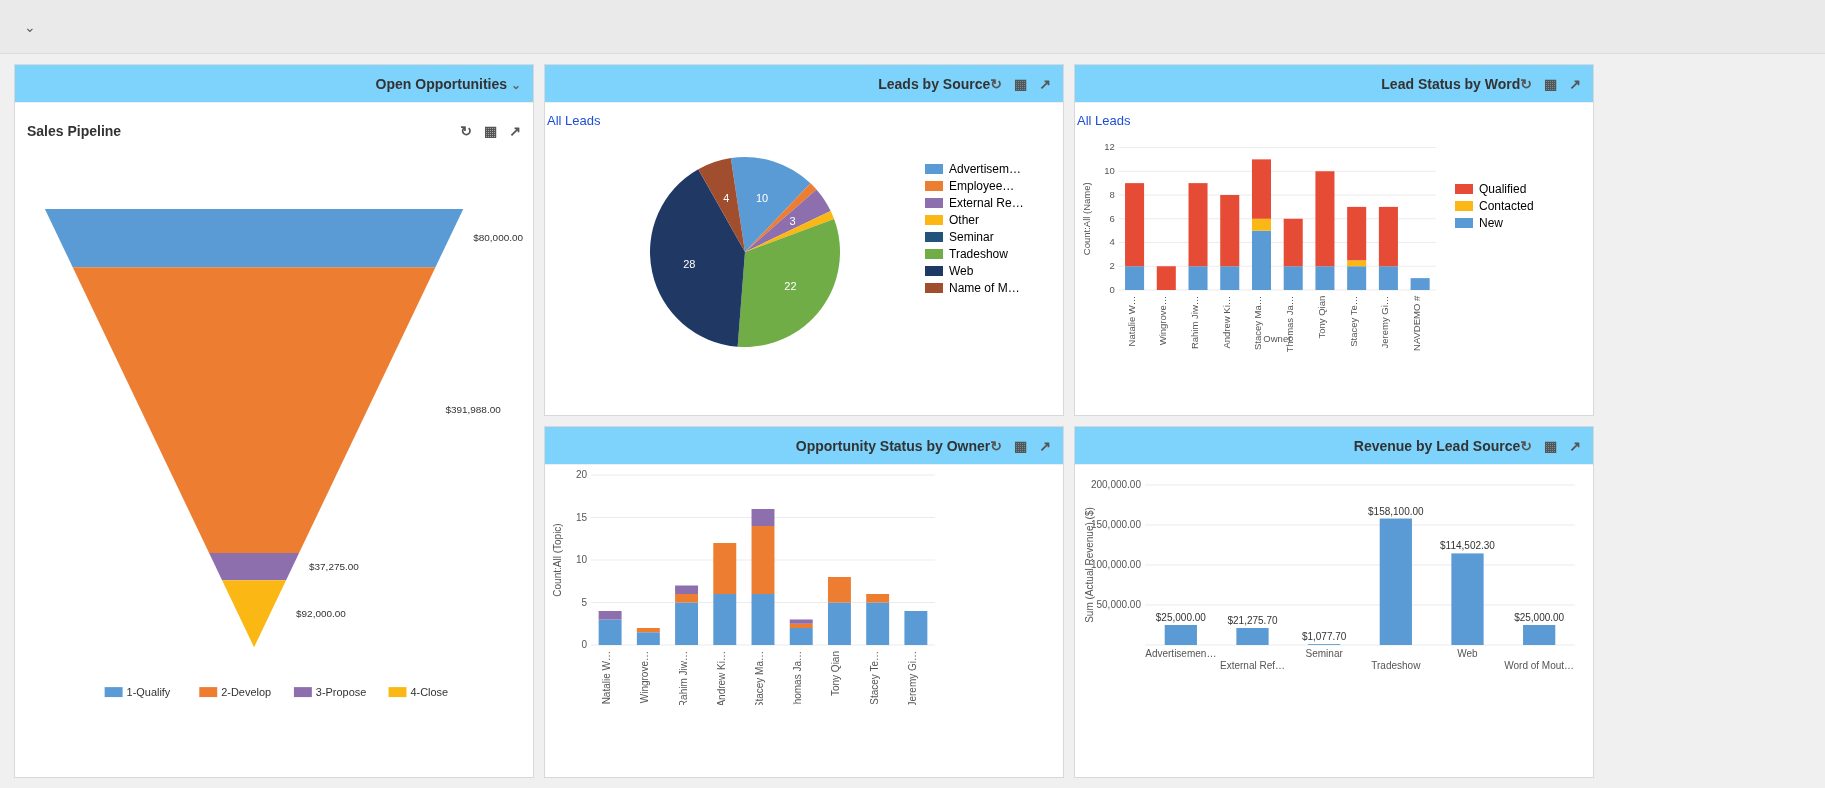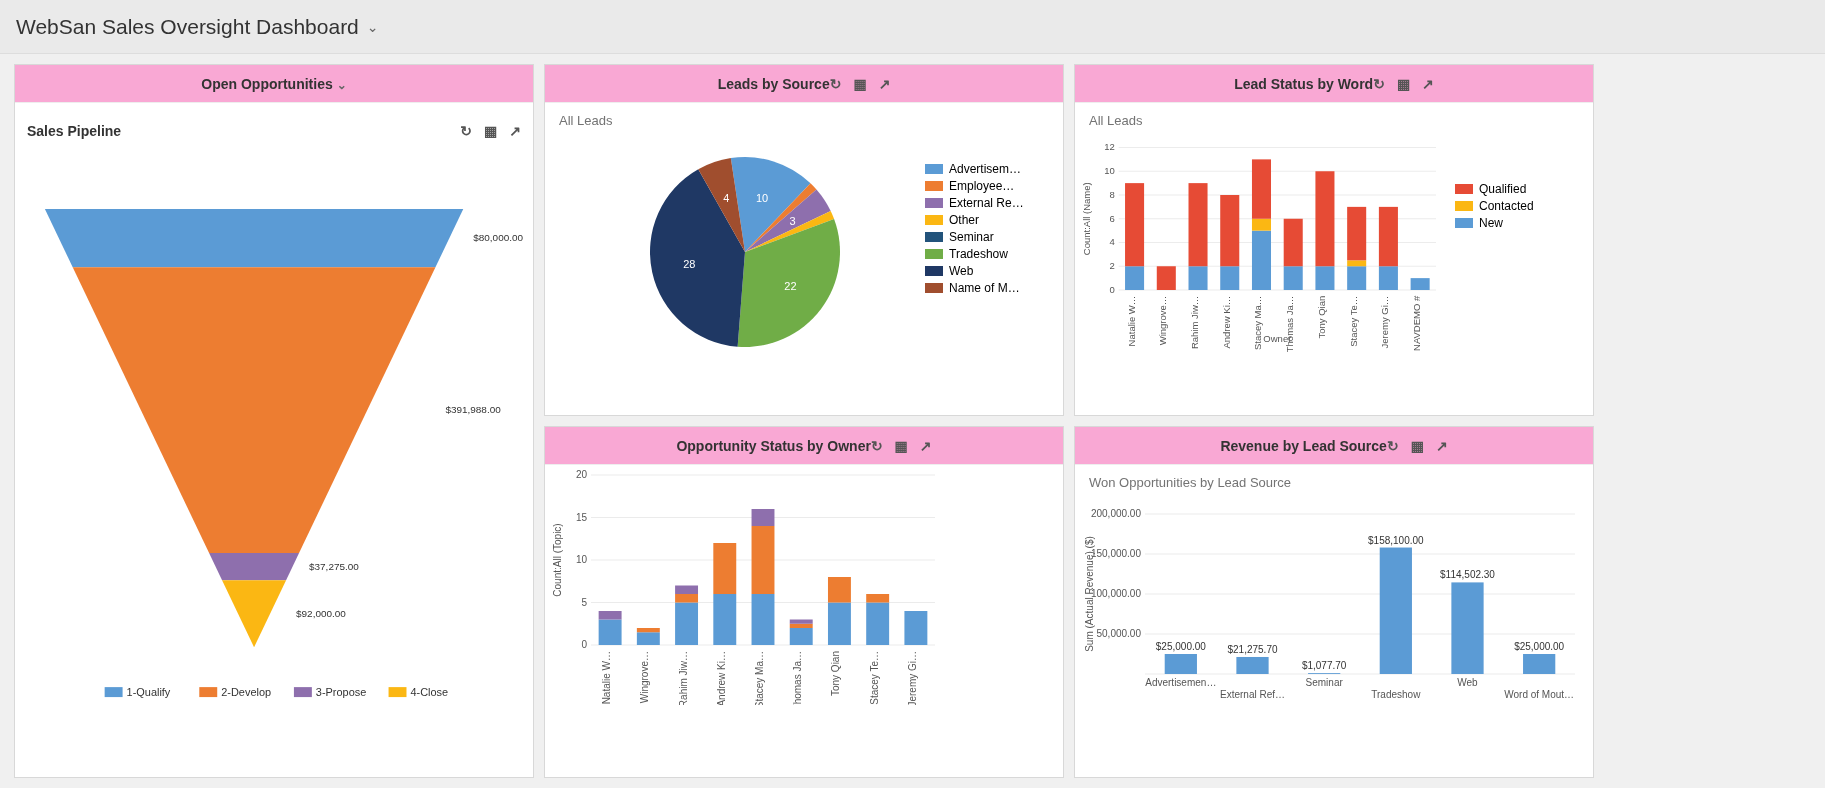--- a/index.html
+++ b/index.html
@@ -2,37 +2,36 @@
 <html><head>
 <meta charset="utf-8">
 <style>
   * { box-sizing: border-box; margin: 0; padding: 0; }
   body { font-family: "Segoe UI", Arial, sans-serif; background: #f0f0f0; width: 1825px; height: 788px; overflow: hidden; }
   .titlebar { height: 54px; background: #eaeaea; display: flex; align-items: center; padding: 0 16px; font-size: 21px; color: #333; border-bottom: 1px solid #ddd; }
   .titlebar .chev { margin-left: 8px; font-size: 14px; color: #666; }
   .grid { display: grid; grid-template-columns: 520px 520px 520px; grid-template-rows: 1fr 1fr; gap: 10px; padding: 10px 14px; height: calc(100% - 54px); }
   .panel { background: #fff; border: 1px solid #d8d8d8; display: flex; flex-direction: column; overflow: hidden; }
   .panel-left { grid-row: 1 / span 2; }
-  .panel-header { height: 38px; display: flex; align-items: center; justify-content: center; padding: 0 12px; font-size: 14px; color: #333; border-bottom: 1px solid #eee; background:#f9a8d4; font-weight:600;}
+  .panel-header { height: 38px; display: flex; align-items: center; justify-content: flex-end; padding: 0 12px; font-size: 14px; color: #333; border-bottom: 1px solid #eee; background:#7dd3fc; font-weight:600;}
   .section-header { height: 36px; display: flex; align-items: flex-end; justify-content: space-between; padding: 0 12px; font-size: 14px; color: #333; font-weight:600;}
   .icons { display: flex; gap: 12px; color: #555; font-size: 14px; }
   .icons span { cursor: pointer; }
   .chart-area { flex: 1; position: relative; }
   svg text { font-family: "Segoe UI", Arial, sans-serif; }
   .legend-item { display:flex; align-items:center; gap:6px; font-size:12px; color:#000000; margin-bottom:3px;}
   .swatch{width:18px;height:10px;display:inline-block;}
-  .subtitle{font-size:13px;color:#737373;padding:10px 14px 4px;}
+  .subtitle{font-size:13px;color:#1d4ed8;padding:10px 2px 4px;}
   .axis-text{font-size:10px;fill:#555;}
   .val-label{font-size:10px;fill:#333;}
 </style>
 </head>
 <body>
 
 <div class="titlebar">
-  <span>WebSan Sales Oversight Dashboard</span>
   <span class="chev">⌄</span>
 </div>
 
 <div class="grid">
 
   <div class="panel panel-left">
     <div class="panel-header">
       <span><span>Open Opportunities</span> <span style="font-size:12px;color:#666">⌄</span></span>
     </div>
     <div class="section-header">
@@ -262,21 +261,20 @@
 
   <div class="panel">
     <div class="panel-header">
       <span>Revenue by Lead Source</span>
       <div class="icons">
         <span>↻</span>
         <span>▦</span>
         <span>↗</span>
       </div>
     </div>
-    <div class="subtitle">Won Opportunities by Lead Source</div>
     <div class="chart-area">
       <svg id="rev-svg" width="520" height="240" viewBox="0 0 520 240">
           <line x1="70" x2="500" y1="180" y2="180" stroke="#ddd" stroke-width="0.6"></line>
           <text x="66" y="183" text-anchor="end" class="axis-text"></text>
           <line x1="70" x2="500" y1="140" y2="140" stroke="#ddd" stroke-width="0.6"></line>
           <text x="66" y="143" text-anchor="end" class="axis-text">50,000.00</text>
           <line x1="70" x2="500" y1="100" y2="100" stroke="#ddd" stroke-width="0.6"></line>
           <text x="66" y="103" text-anchor="end" class="axis-text">100,000.00</text>
           <line x1="70" x2="500" y1="60" y2="60" stroke="#ddd" stroke-width="0.6"></line>
           <text x="66" y="63" text-anchor="end" class="axis-text">150,000.00</text>

